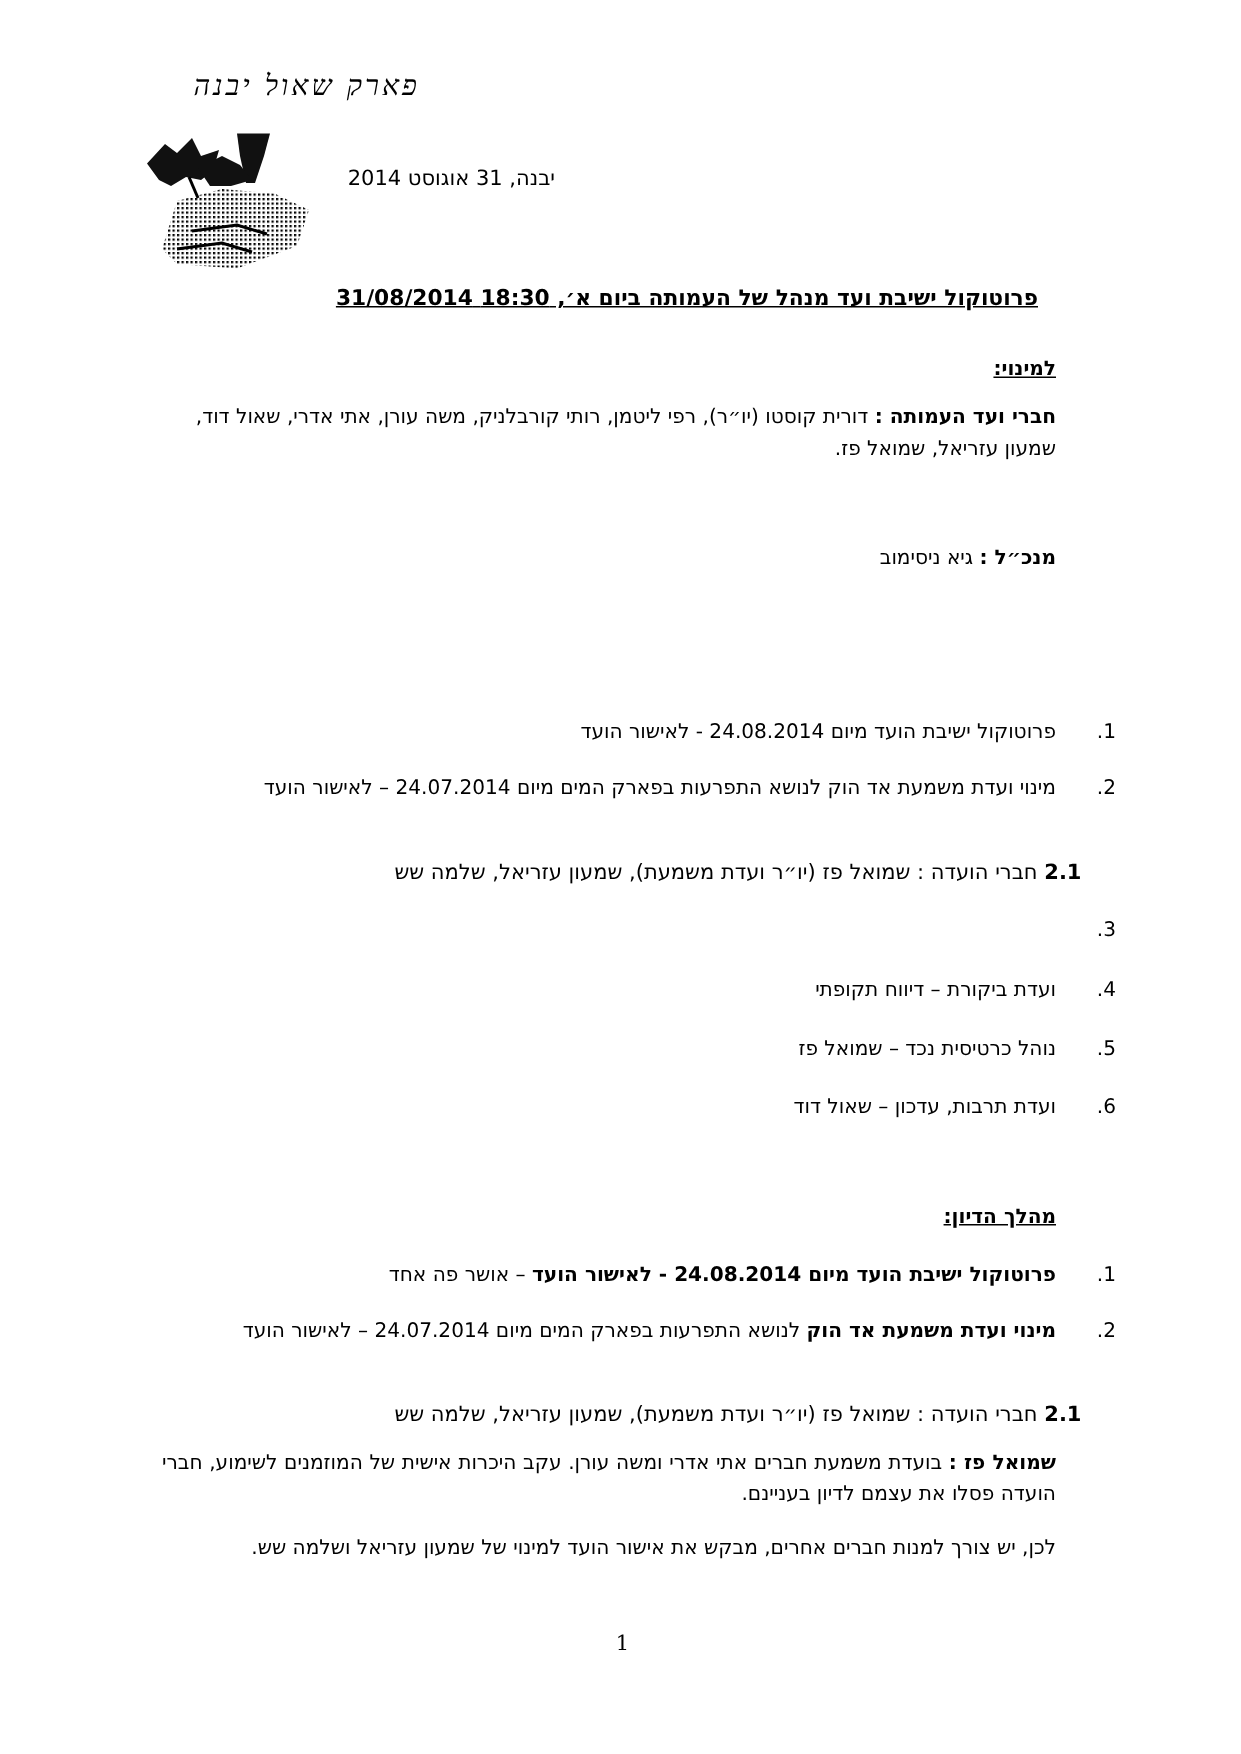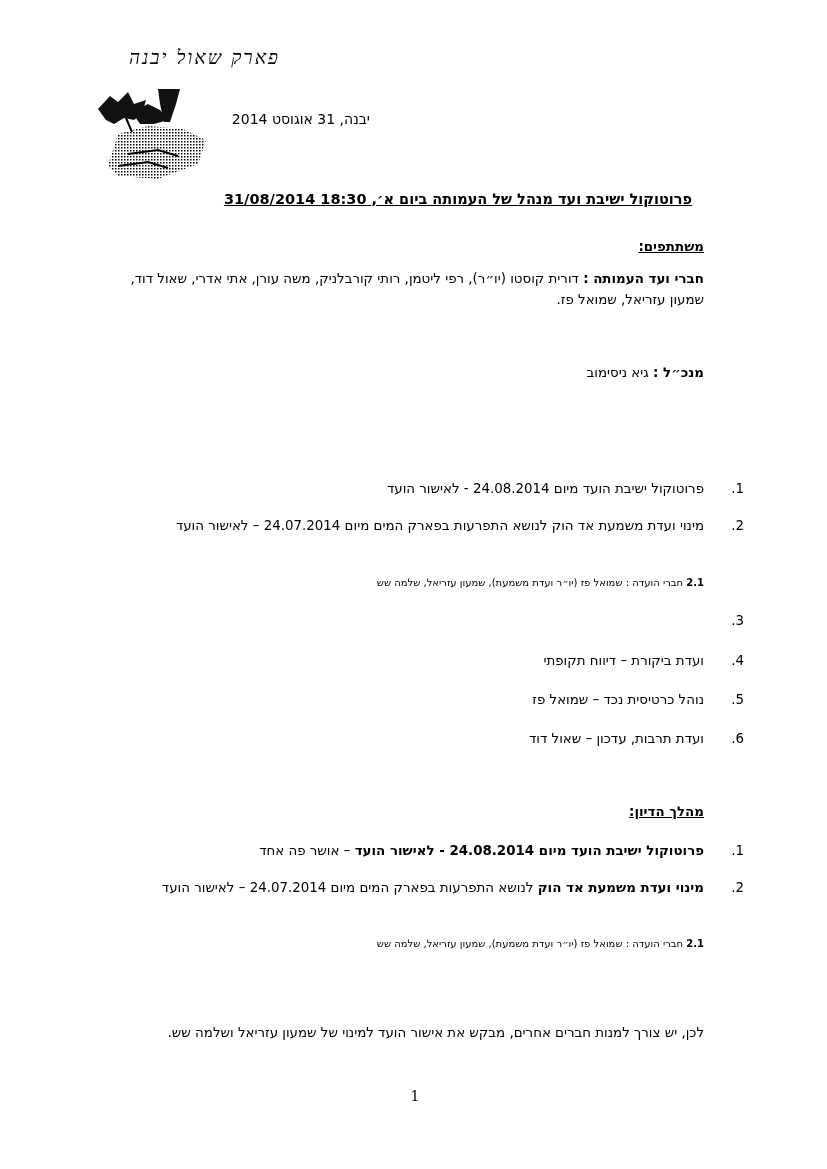--- a/index.html
+++ b/index.html
@@ -19,21 +19,21 @@
   .title {
     left: 198px; top: 191px; width: 494px; font-size: 14.5px; font-weight: bold;
     text-decoration: underline;
   }
   .content { position: absolute; left: 108px; width: 596px; font-size: 13.4px; line-height: 21px; }
   .h-under { font-weight: bold; text-decoration: underline; }
   .b { font-weight: bold; }
   .num { display: inline-block; width: 24px; }
   .item { position: absolute; right: 123px; width: 590px; font-size: 13.4px; line-height: 21px; direction: rtl; text-align: right; }
   .item .num { position: absolute; right: -40px; width: 30px; text-align: right; }
-  .sub { position: absolute; right: 123px; width: 550px; font-size: 10px; line-height: 21px; direction: rtl; text-align: right; }
+  .sub { position: absolute; right: 106px; width: 550px; font-size: 14px; line-height: 21px; direction: rtl; text-align: right; }
   .para { position: absolute; left: 108px; width: 596px; font-size: 13.4px; line-height: 21px; direction: rtl; text-align: justify; text-align-last: right; }
   .page-num { left: 400px; top: 1088px; width: 30px; text-align: center; font-size: 14px; font-family: "DejaVu Serif", serif; }
 </style>
 </head>
 <body>
 
 <div class="page">
 
   <div class="abs org-name rtl">פארק שאול יבנה</div>
 
@@ -52,21 +52,21 @@
       <path d="M40 70 L70 66 L90 72" stroke="#000" stroke-width="2" fill="none"></path>
       <path d="M30 82 L60 78 L80 84" stroke="#000" stroke-width="2" fill="none"></path>
     </svg>
   </div>
 
   <div class="abs date-line rtl">יבנה, 31 אוגוסט 2014</div>
 
   <div class="abs title rtl">פרוטוקול ישיבת ועד מנהל של העמותה ביום א׳, 18:30 31/08/2014</div>
 
   <div class="content rtl" style="top:236px;">
-    <span class="h-under">משתתפים:</span>
+    <span class="h-under">למינוי:</span>
   </div>
 
   <div class="content rtl" style="top:268px;">
     <span class="b">חברי ועד העמותה :</span><span> דורית קוסטו (יו״ר), רפי ליטמן, רותי קורבלניק, משה עורן, אתי אדרי, שאול דוד, שמעון עזריאל, שמואל פז.</span>
   </div>
 
 
   <div class="content rtl" style="top:362px;">
     <span class="b">מנכ״ל :</span><span> גיא ניסימוב</span>
   </div>
@@ -113,19 +113,22 @@
   <div class="item" style="top:877px;">
     <span class="num">2.</span>
     <span class="b">מינוי ועדת משמעת אד הוק</span><span> לנושא התפרעות בפארק המים מיום 24.07.2014 – לאישור הועד</span>
   </div>
 
   <div class="sub" style="top:933px;">
     <span class="b">2.1</span>
     <span>חברי הועדה : שמואל פז (יו״ר ועדת משמעת), שמעון עזריאל, שלמה שש</span>
   </div>
 
+  <div class="para" style="top:965px;">
+    <span class="b">שמואל פז :</span><span> בועדת משמעת חברים אתי אדרי ומשה עורן. עקב היכרות אישית של המוזמנים לשימוע, חברי הועדה פסלו את עצמם לדיון בעניינם.</span>
+  </div>
 
   <div class="para" style="top:1022px;">
     <span>לכן, יש צורך למנות חברים אחרים, מבקש את אישור הועד למינוי של שמעון עזריאל ושלמה שש.</span>
   </div>
 
   <div class="abs page-num">1</div>
 </div>
 
 </body></html>

